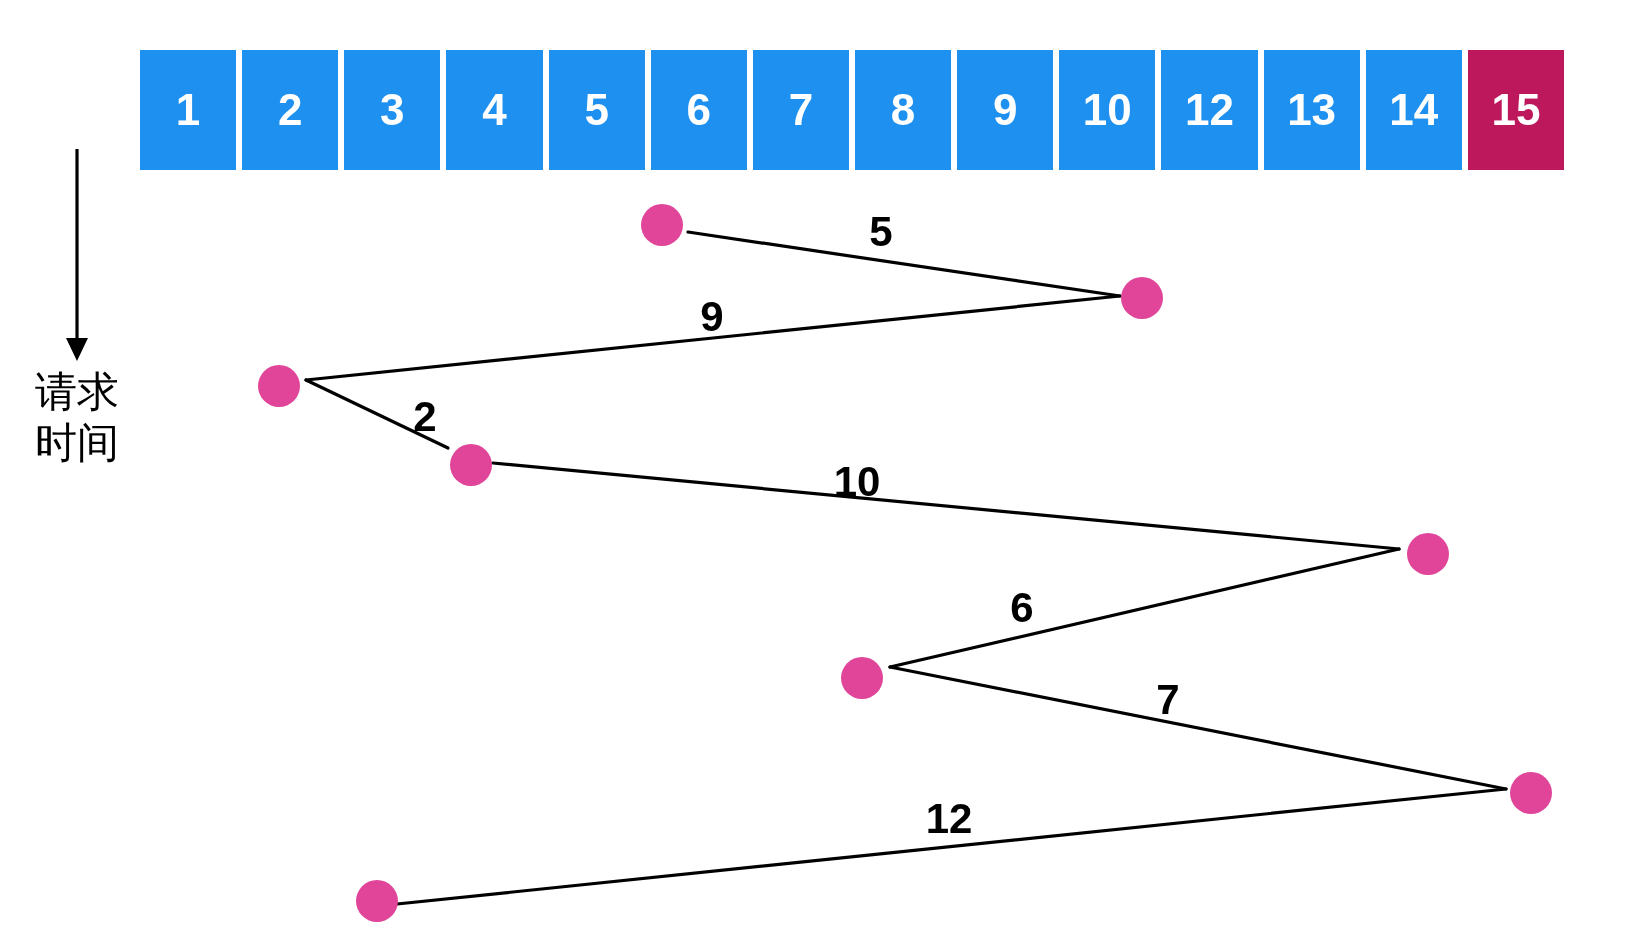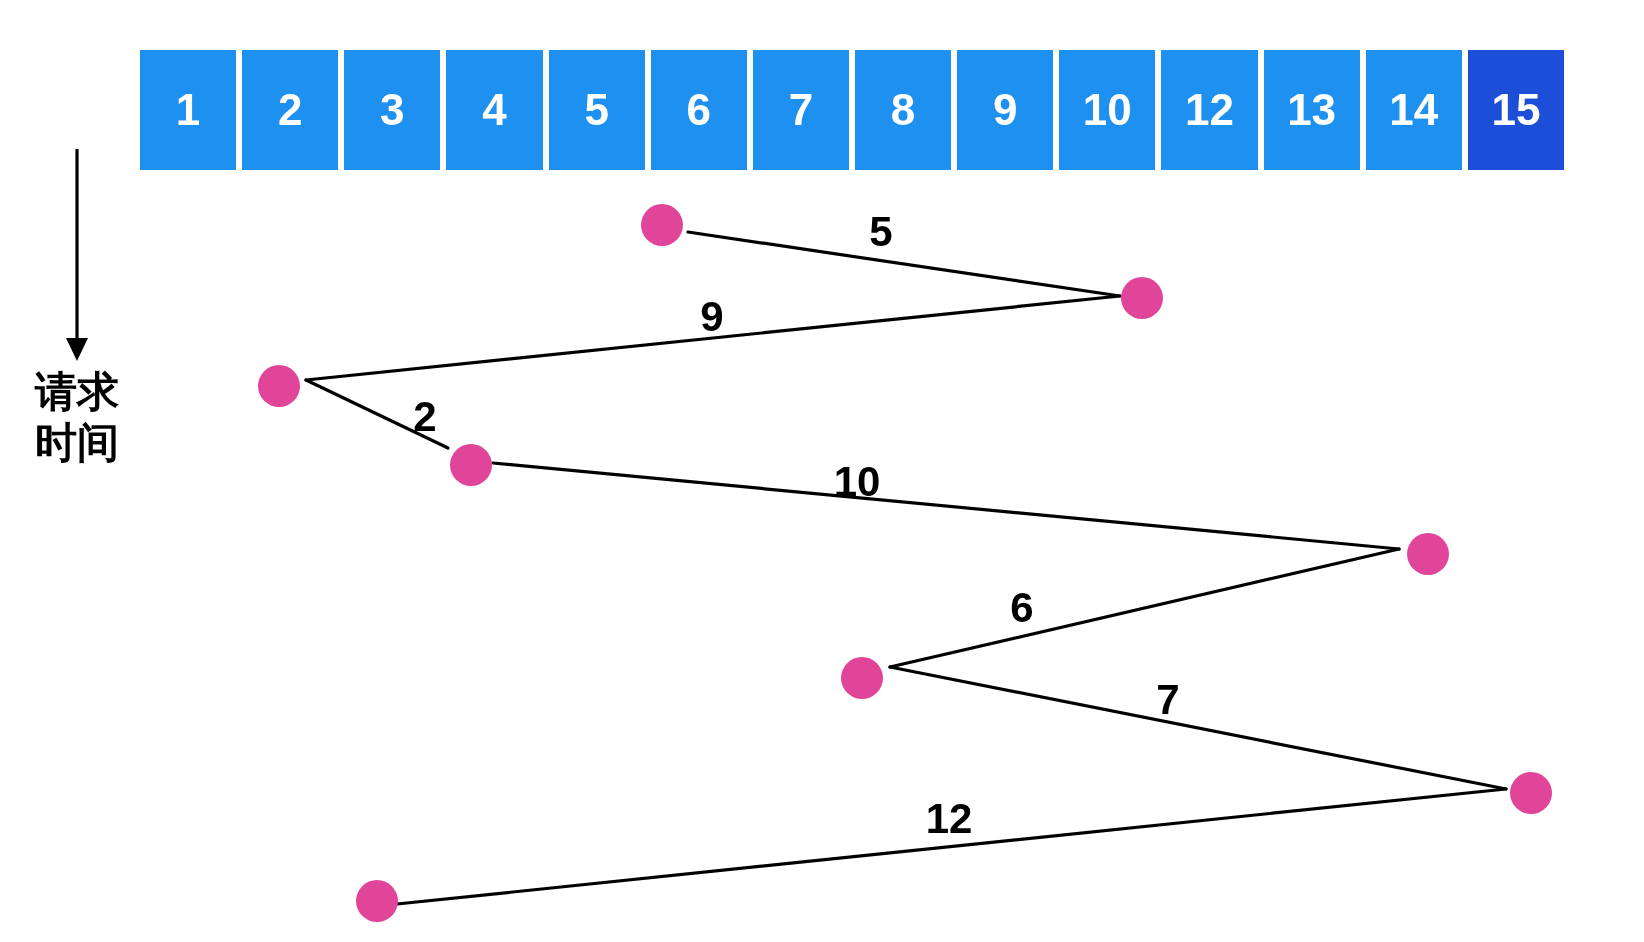--- a/index.html
+++ b/index.html
@@ -43,21 +43,21 @@
   .plot text {
     font-family: "Liberation Sans", "DejaVu Sans", sans-serif;
   }
   .time-label {
     position: absolute;
     left: 22px;
     top: 366px;
     width: 110px;
     text-align: center;
     font-size: 42px;
-    font-weight: bold;
+    font-weight: normal;
     line-height: 51px;
     color: #000000;
   }
 </style>
 </head>
 <body>
 
 <div class="canvas">
 
   <div class="track-row" id="track-row">
@@ -67,21 +67,21 @@
       <div class="track-block" style="background: rgb(30, 144, 240); color: rgb(255, 255, 255);">4</div>
       <div class="track-block" style="background: rgb(30, 144, 240); color: rgb(255, 255, 255);">5</div>
       <div class="track-block" style="background: rgb(30, 144, 240); color: rgb(255, 255, 255);">6</div>
       <div class="track-block" style="background: rgb(30, 144, 240); color: rgb(255, 255, 255);">7</div>
       <div class="track-block" style="background: rgb(30, 144, 240); color: rgb(255, 255, 255);">8</div>
       <div class="track-block" style="background: rgb(30, 144, 240); color: rgb(255, 255, 255);">9</div>
       <div class="track-block" style="background: rgb(30, 144, 240); color: rgb(255, 255, 255);">10</div>
       <div class="track-block" style="background: rgb(30, 144, 240); color: rgb(255, 255, 255);">12</div>
       <div class="track-block" style="background: rgb(30, 144, 240); color: rgb(255, 255, 255);">13</div>
       <div class="track-block" style="background: rgb(30, 144, 240); color: rgb(255, 255, 255);">14</div>
-      <div class="track-block" style="background: #1d4ed8; color: rgb(255, 255, 255);">15</div>
+      <div class="track-block" style="background: #be185d; color: rgb(255, 255, 255);">15</div>
     </div>
 
   <svg class="plot" id="plot" viewBox="0 0 1644 942" xmlns="http://www.w3.org/2000/svg">
       <line x1="77" y1="149" x2="77" y2="341" stroke="#000000" stroke-width="3.2"></line>
       <polygon points="66,338 88,338 77,361" fill="#000000"></polygon>
       <line x1="688" y1="232" x2="1120" y2="296" stroke="#000000" stroke-width="3.2" stroke-linecap="round"></line>
       <text x="881" y="231" text-anchor="middle" dominant-baseline="central" font-size="42" font-weight="bold" fill="#000000">5</text>
       <line x1="1120" y1="296" x2="306" y2="380" stroke="#000000" stroke-width="3.2" stroke-linecap="round"></line>
       <text x="712" y="316" text-anchor="middle" dominant-baseline="central" font-size="42" font-weight="bold" fill="#000000">9</text>
       <line x1="306" y1="380" x2="448" y2="448" stroke="#000000" stroke-width="3.2" stroke-linecap="round"></line>

